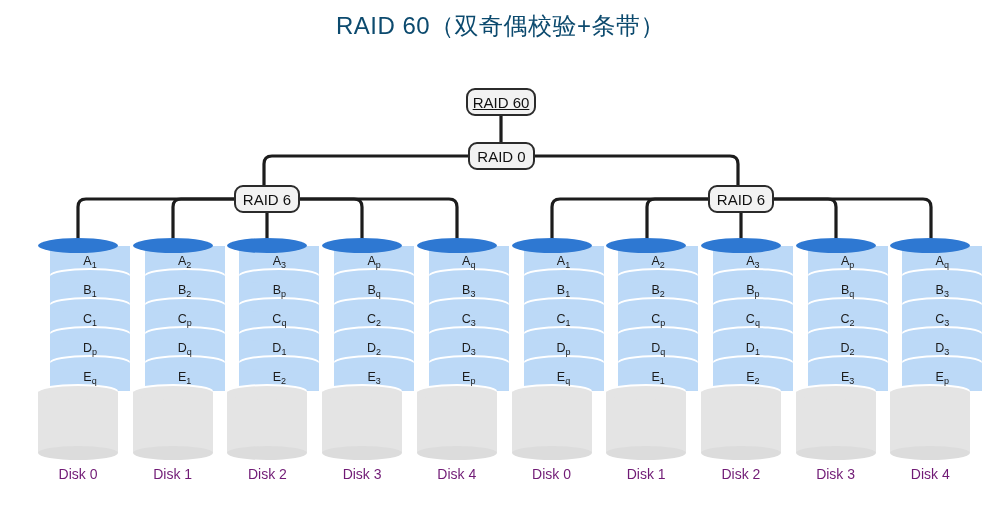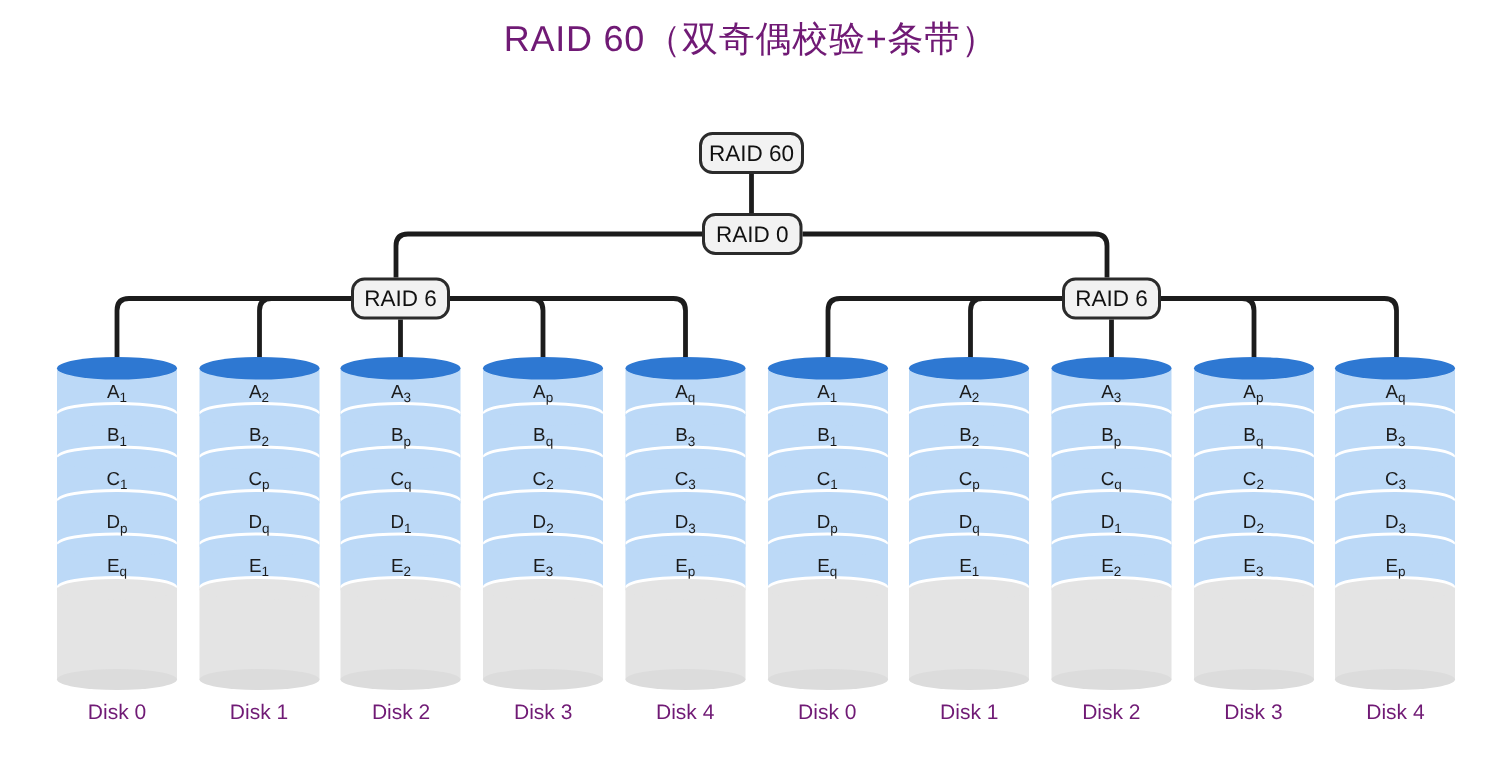--- a/index.html
+++ b/index.html
@@ -18,21 +18,21 @@
 
   
   #diagram-title {
     position: absolute;
     top: 10px;
     left: 0;
     width: 1001px;
     text-align: center;
     font-size: 24px;
     font-weight: 400;
-    color: #701a75;
+    color: #0c4a6e;
     letter-spacing: 0.5px;
   }
 
   
   #connector-layer {
     position: absolute;
     left: 0;
     top: 0;
     width: 1001px;
     height: 518px;
@@ -86,20 +86,21 @@
     position: relative;
     width: 80px;
     height: 29px;
     background: #bcd9f7;
     display: flex;
     align-items: center;
     justify-content: center;
     font-size: 12.5px;
     color: #1b1b1b;
     box-sizing: border-box;
+    margin-left: 12px;
   }
   .seg::before {
     
     content: "";
     position: absolute;
     left: 0;
     top: -7px;
     width: 80px;
     height: 14px;
     background: #ffffff;
@@ -200,21 +201,21 @@
   <path d="M 300,199 L 354,199 Q 362,199 362,207 L 362,245"></path>
   <path d="M 300,199 L 449,199 Q 457,199 457,207 L 457,245"></path>
 
   <path d="M 708,199 L 560,199 Q 552,199 552,207 L 552,245"></path>
   <path d="M 708,199 L 655,199 Q 647,199 647,207 L 647,245"></path>
   <path d="M 741,213 L 741,245"></path>
   <path d="M 774,199 L 828,199 Q 836,199 836,207 L 836,245"></path>
   <path d="M 774,199 L 923,199 Q 931,199 931,207 L 931,245"></path>
 </svg>
 
-<div class="node-box" style="left:466px; top:88px; width:70px; height:28px;">RAID 60</div>
+<div class="node-box" style="left:466px; top:88px; width:70px; height:28px;text-decoration:underline;">RAID 60</div>
 
 <div class="node-box" style="left:468px; top:142px; width:67px; height:28px;">RAID 0</div>
 
 <div class="node-box" style="left:234px; top:185px; width:66px; height:28px;">RAID 6</div>
 
 <div class="node-box" style="left:708px; top:185px; width:66px; height:28px;">RAID 6</div>
 
 <div id="disk-field">
     <div class="disk" style="left: 38px; top: 238px;">
       <div class="disk-body">

